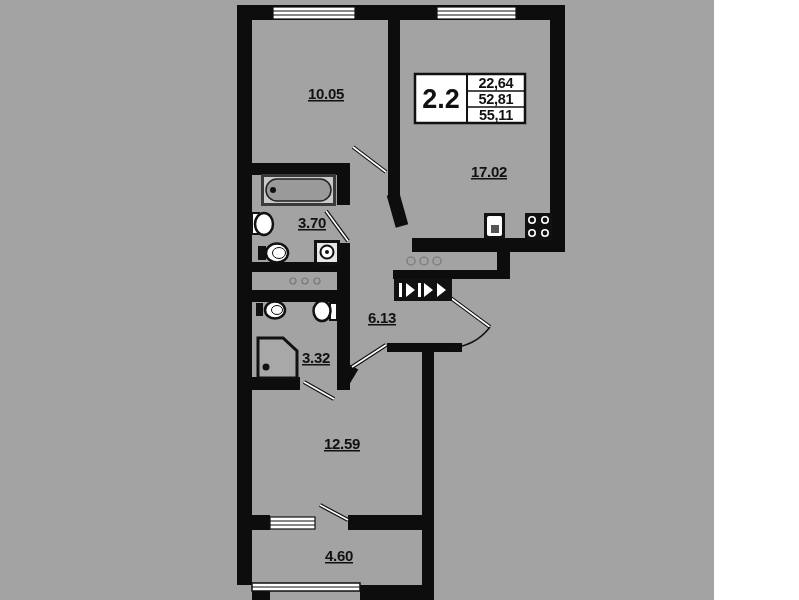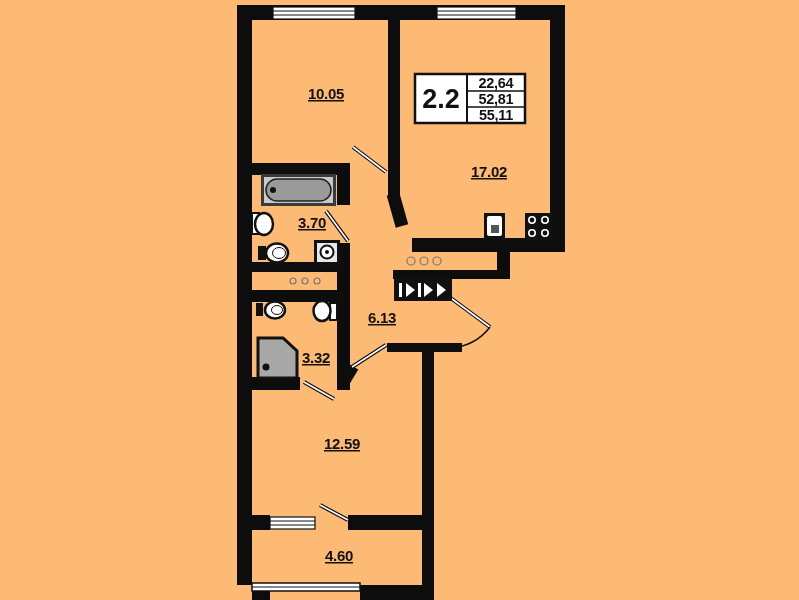--- a/index.html
+++ b/index.html
@@ -1,16 +1,16 @@
 <!DOCTYPE html>
 <html><head>
 <meta charset="utf-8">
 <style>
   html,body{margin:0;padding:0;background:#ffffff;}
-  .stage{position:relative;width:799px;height:600px;background:#fdba74;overflow:hidden;}
+  .stage{position:relative;width:714px;height:600px;background:#a3a3a3;overflow:hidden;}
   svg{display:block;}
   .room-label{
     font-family:"Liberation Sans",sans-serif;
     font-weight:700;
     font-size:15px;
     fill:#111;
     text-decoration:underline;
     letter-spacing:-0.3px;
   }
   .unit-label{

